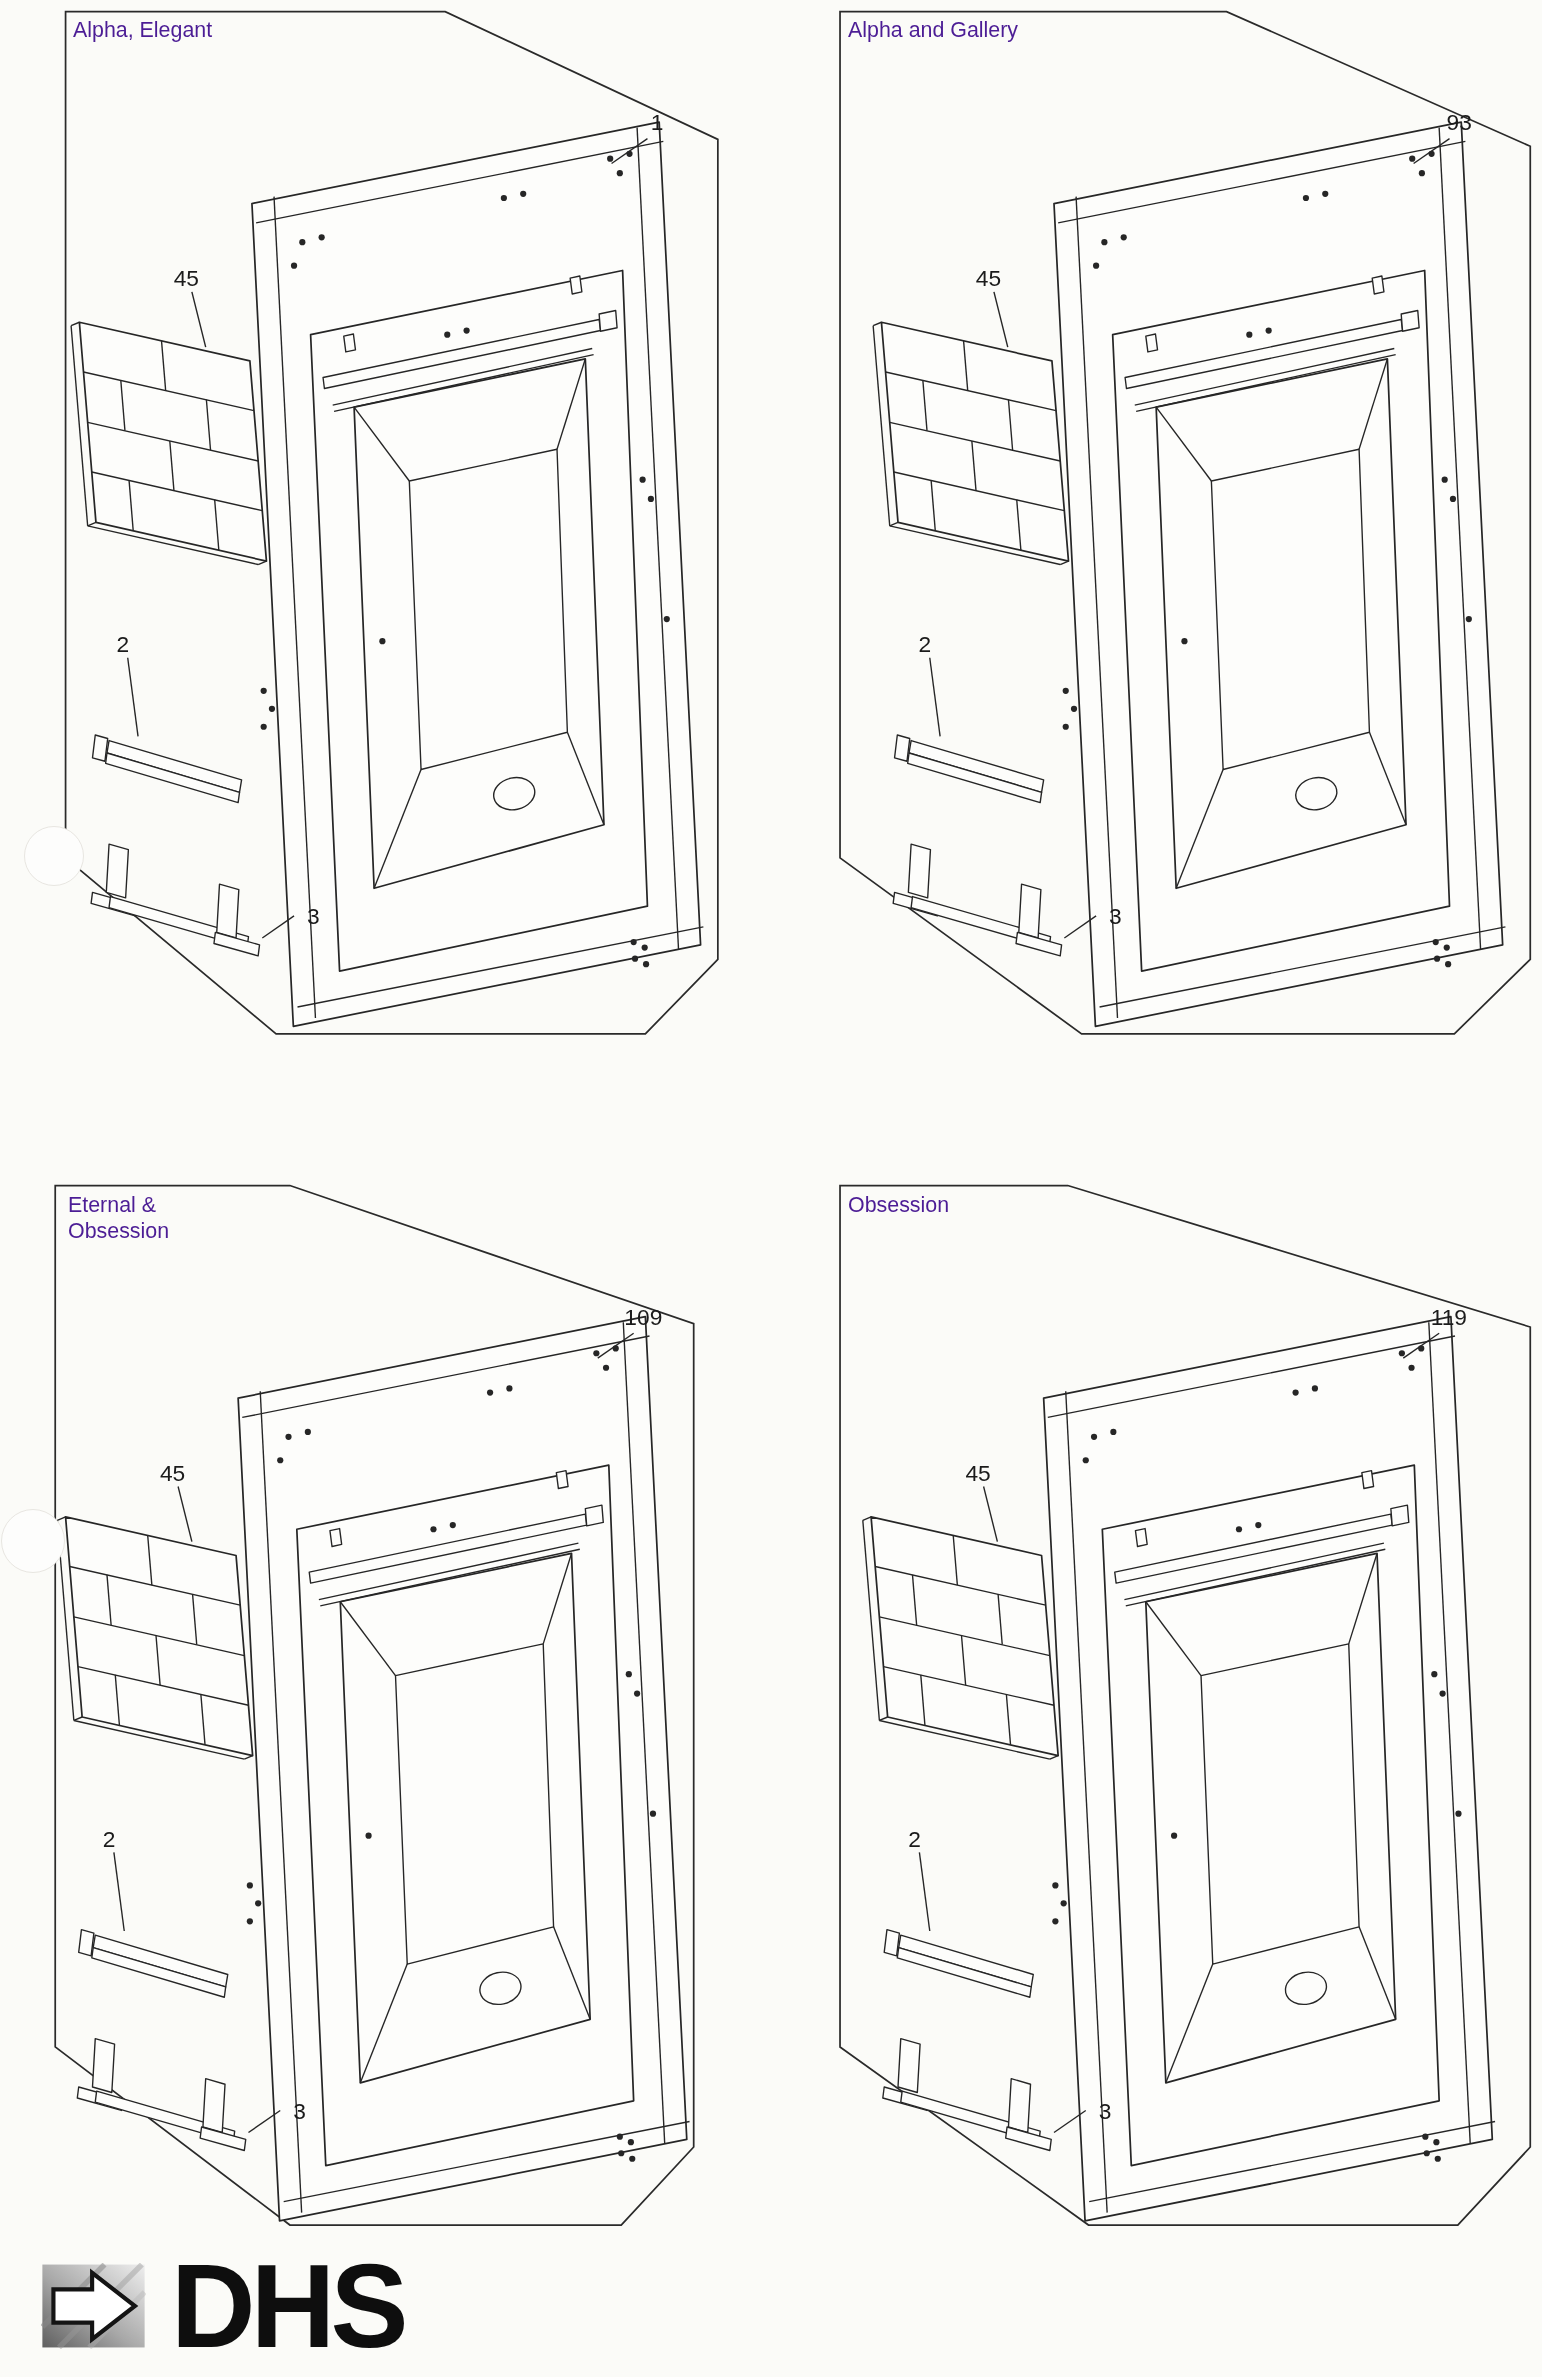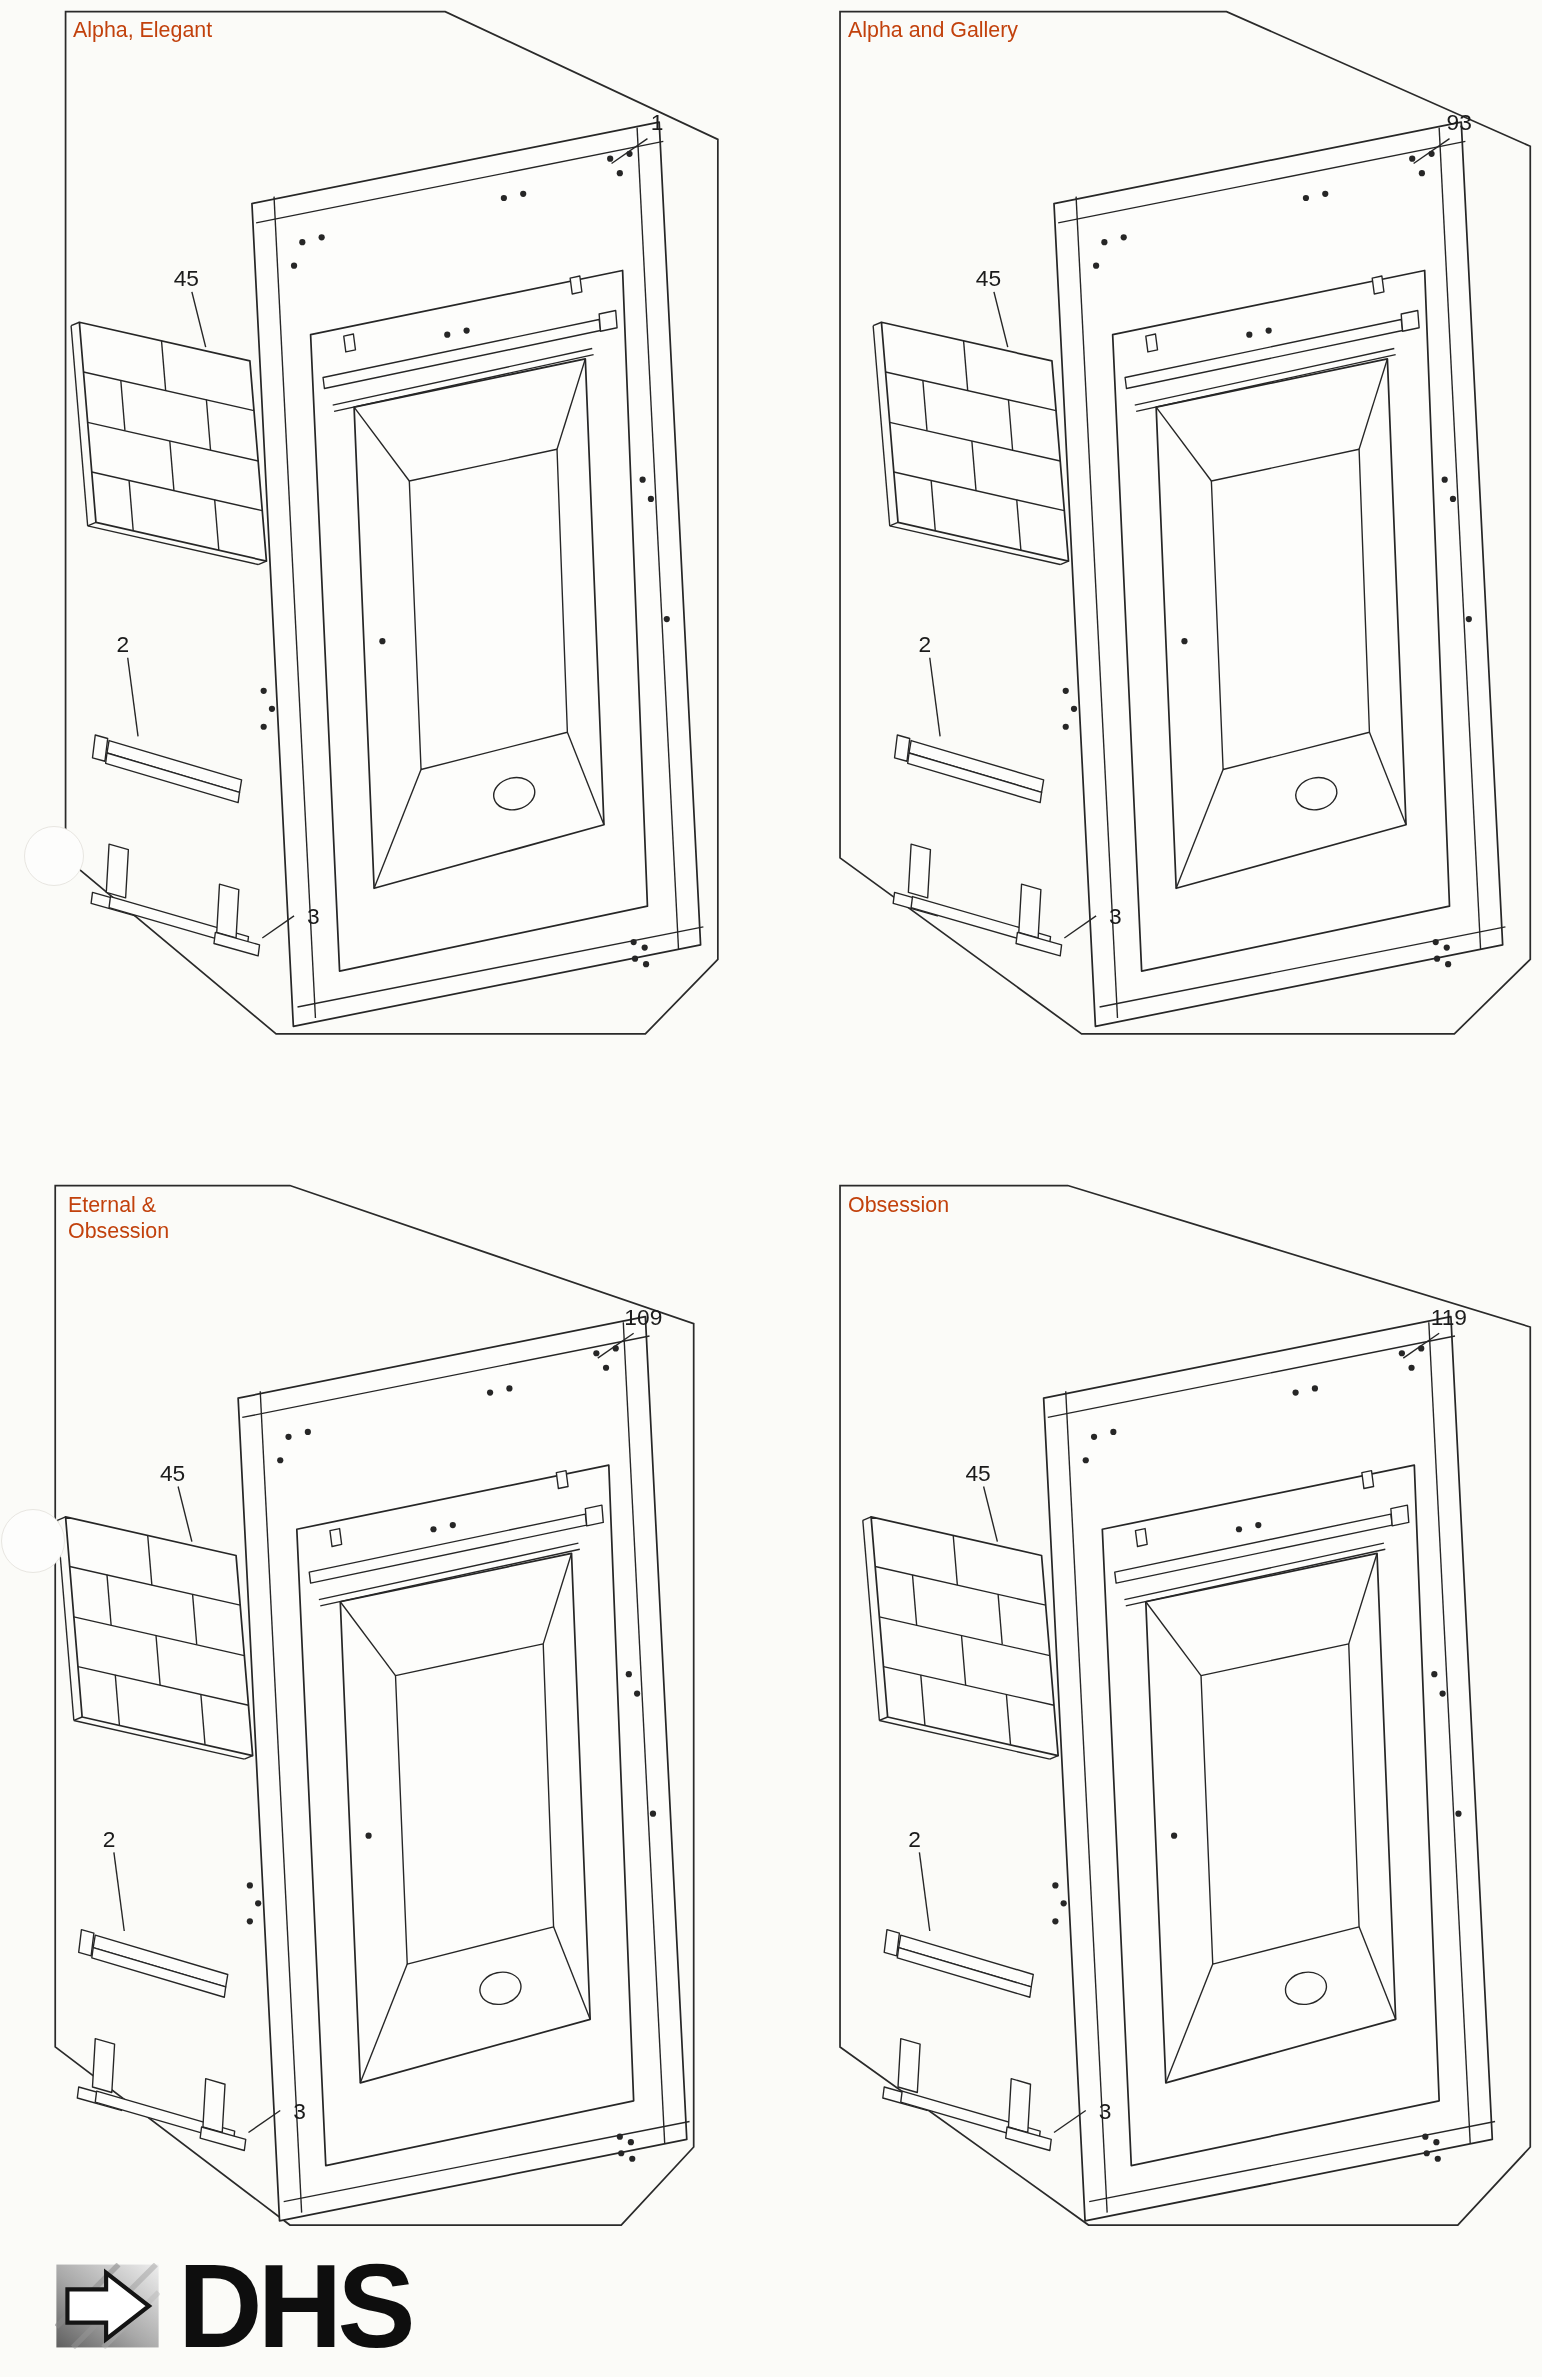--- a/index.html
+++ b/index.html
@@ -6,34 +6,34 @@
   body{
     width:1542px;height:2377px;position:relative;
     background:#fbfbf8;color:#1d1d1d;
     font-family:"Liberation Sans", sans-serif;
     overflow:hidden;
   }
   .panel{position:absolute;}
   .panel svg{display:block;}
   .panel-border{fill:none;stroke:#2a2a2a;stroke-width:2.5;}
   .panel-title{
-    position:absolute;font-size:21.4px;line-height:1.22;color:#c2410c;
+    position:absolute;font-size:21.4px;line-height:1.22;color:#4c1d95;
     max-width:193px;
   }
   .ink{stroke:#262626;stroke-width:2.5;fill:none;stroke-linejoin:round;stroke-linecap:round;}
   .ink-thin{stroke:#262626;stroke-width:2;fill:none;stroke-linejoin:round;}
   .sheet-white{fill:#fdfdfb;}
   .dot{fill:#262626;stroke:none;}
   .callout-text{font-size:33px;fill:#1b1b1b;text-anchor:middle;font-family:"Liberation Sans",sans-serif;}
   .leader{stroke:#262626;stroke-width:2;fill:none;}
   .punch{
     position:absolute;border-radius:50%;
     background:#fdfdfc;border:1.4px solid #e8e6e1;
   }
-  .logo{position:absolute;left:55px;top:2259px;display:flex;align-items:center;gap:18px;}
+  .logo{position:absolute;left:41px;top:2259px;display:flex;align-items:center;gap:25px;}
   .logo-text{
     font-size:117px;font-weight:bold;letter-spacing:-4.8px;line-height:0.8;
     color:#0e0e0e;transform:scaleY(1.02);
   }
 </style>
 </head>
 <body>
 
 <svg width="0" height="0" style="position:absolute" aria-hidden="true">
   <defs>

